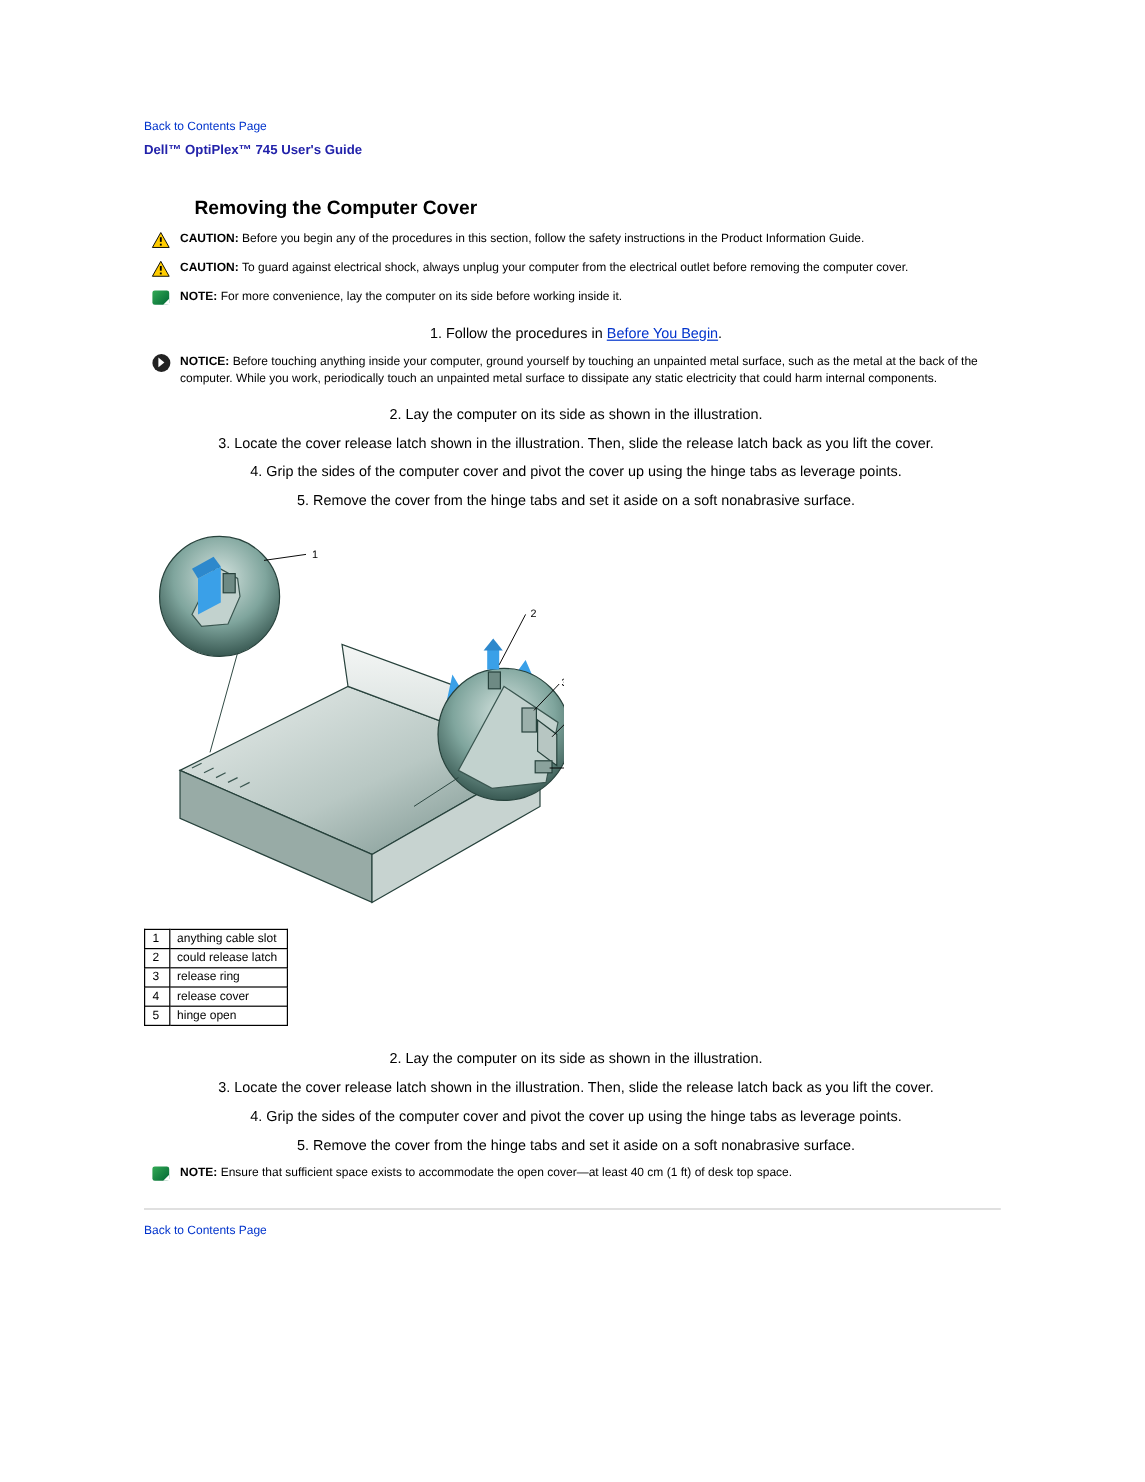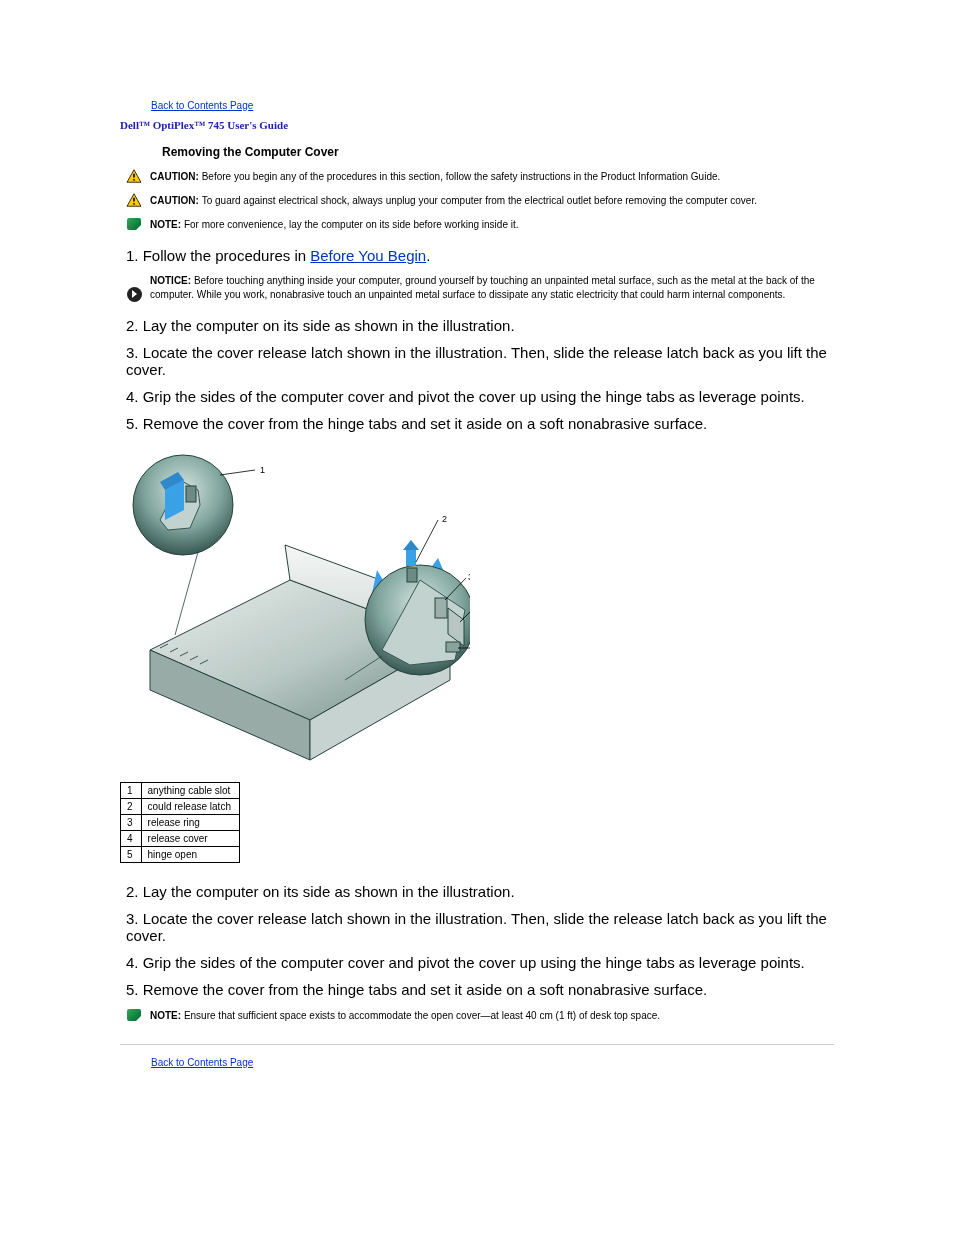--- a/index.html
+++ b/index.html
@@ -6,49 +6,47 @@
   body {
     font-family: Verdana, Arial, sans-serif;
     font-size: 10px;
     color: #000;
     background: #fff;
     width: 954px;
     padding: 100px 120px 60px 120px;
   }
   .link {
     color: #0033cc;
-    text-decoration: underline;
     cursor: pointer;
-    margin-left: 31px;
   }
   .back-top {
     font-size: 10px;
     margin-bottom: 8px;
   }
   .doc-title {
     font-weight: bold;
     color: #2222aa;
     font-size: 11px;
-    margin-bottom: 14px;
-    font-family: Liberation Serif, serif;
+    margin-bottom: 34px;
   }
   .section-title {
     font-weight: bold;
-    font-size: 12px;
+    font-size: 16px;
     margin-bottom: 6px;
     padding-left: 42px;
   }
   .step {
-    font-size: 15px;
+    font-size: 12px;
     margin-bottom: 4px;
     padding-left: 6px;
+    text-align: center;
   }
   .callout {
     display: flex;
-    align-items: flex-end;
+    align-items: flex-start;
     gap: 8px;
     font-size: 10px;
     margin: 10px 0;
     padding-left: 6px;
   }
   .callout .icon {
     flex: 0 0 16px;
     width: 16px;
     height: 14px;
     display: flex;
@@ -163,21 +161,21 @@
 
 <div class="step">
   <span>1. Follow the procedures in </span><span class="inline-link">Before You Begin</span><span>.</span>
 </div>
 
 <div class="callout">
   <span class="icon">
       <span class="notice-circle"></span>
     </span>
   <span class="txt">
-    <b>NOTICE: </b><span>Before touching anything inside your computer, ground yourself by touching an unpainted metal surface, such as the metal at the back of the computer. While you work, nonabrasive touch an unpainted metal surface to dissipate any static electricity that could harm internal components.</span>
+    <b>NOTICE: </b><span>Before touching anything inside your computer, ground yourself by touching an unpainted metal surface, such as the metal at the back of the computer. While you work, periodically touch an unpainted metal surface to dissipate any static electricity that could harm internal components.</span>
   </span>
 </div>
 
 <div class="sp"></div>
 <div class="step">2. Lay the computer on its side as shown in the illustration.</div>
 <div class="sp"></div>
 <div class="step">3. Locate the cover release latch shown in the illustration. Then, slide the release latch back as you lift the cover.</div>
 <div class="sp"></div>
 <div class="step">4. Grip the sides of the computer cover and pivot the cover up using the hinge tabs as leverage points.</div>
 <div class="sp"></div>

